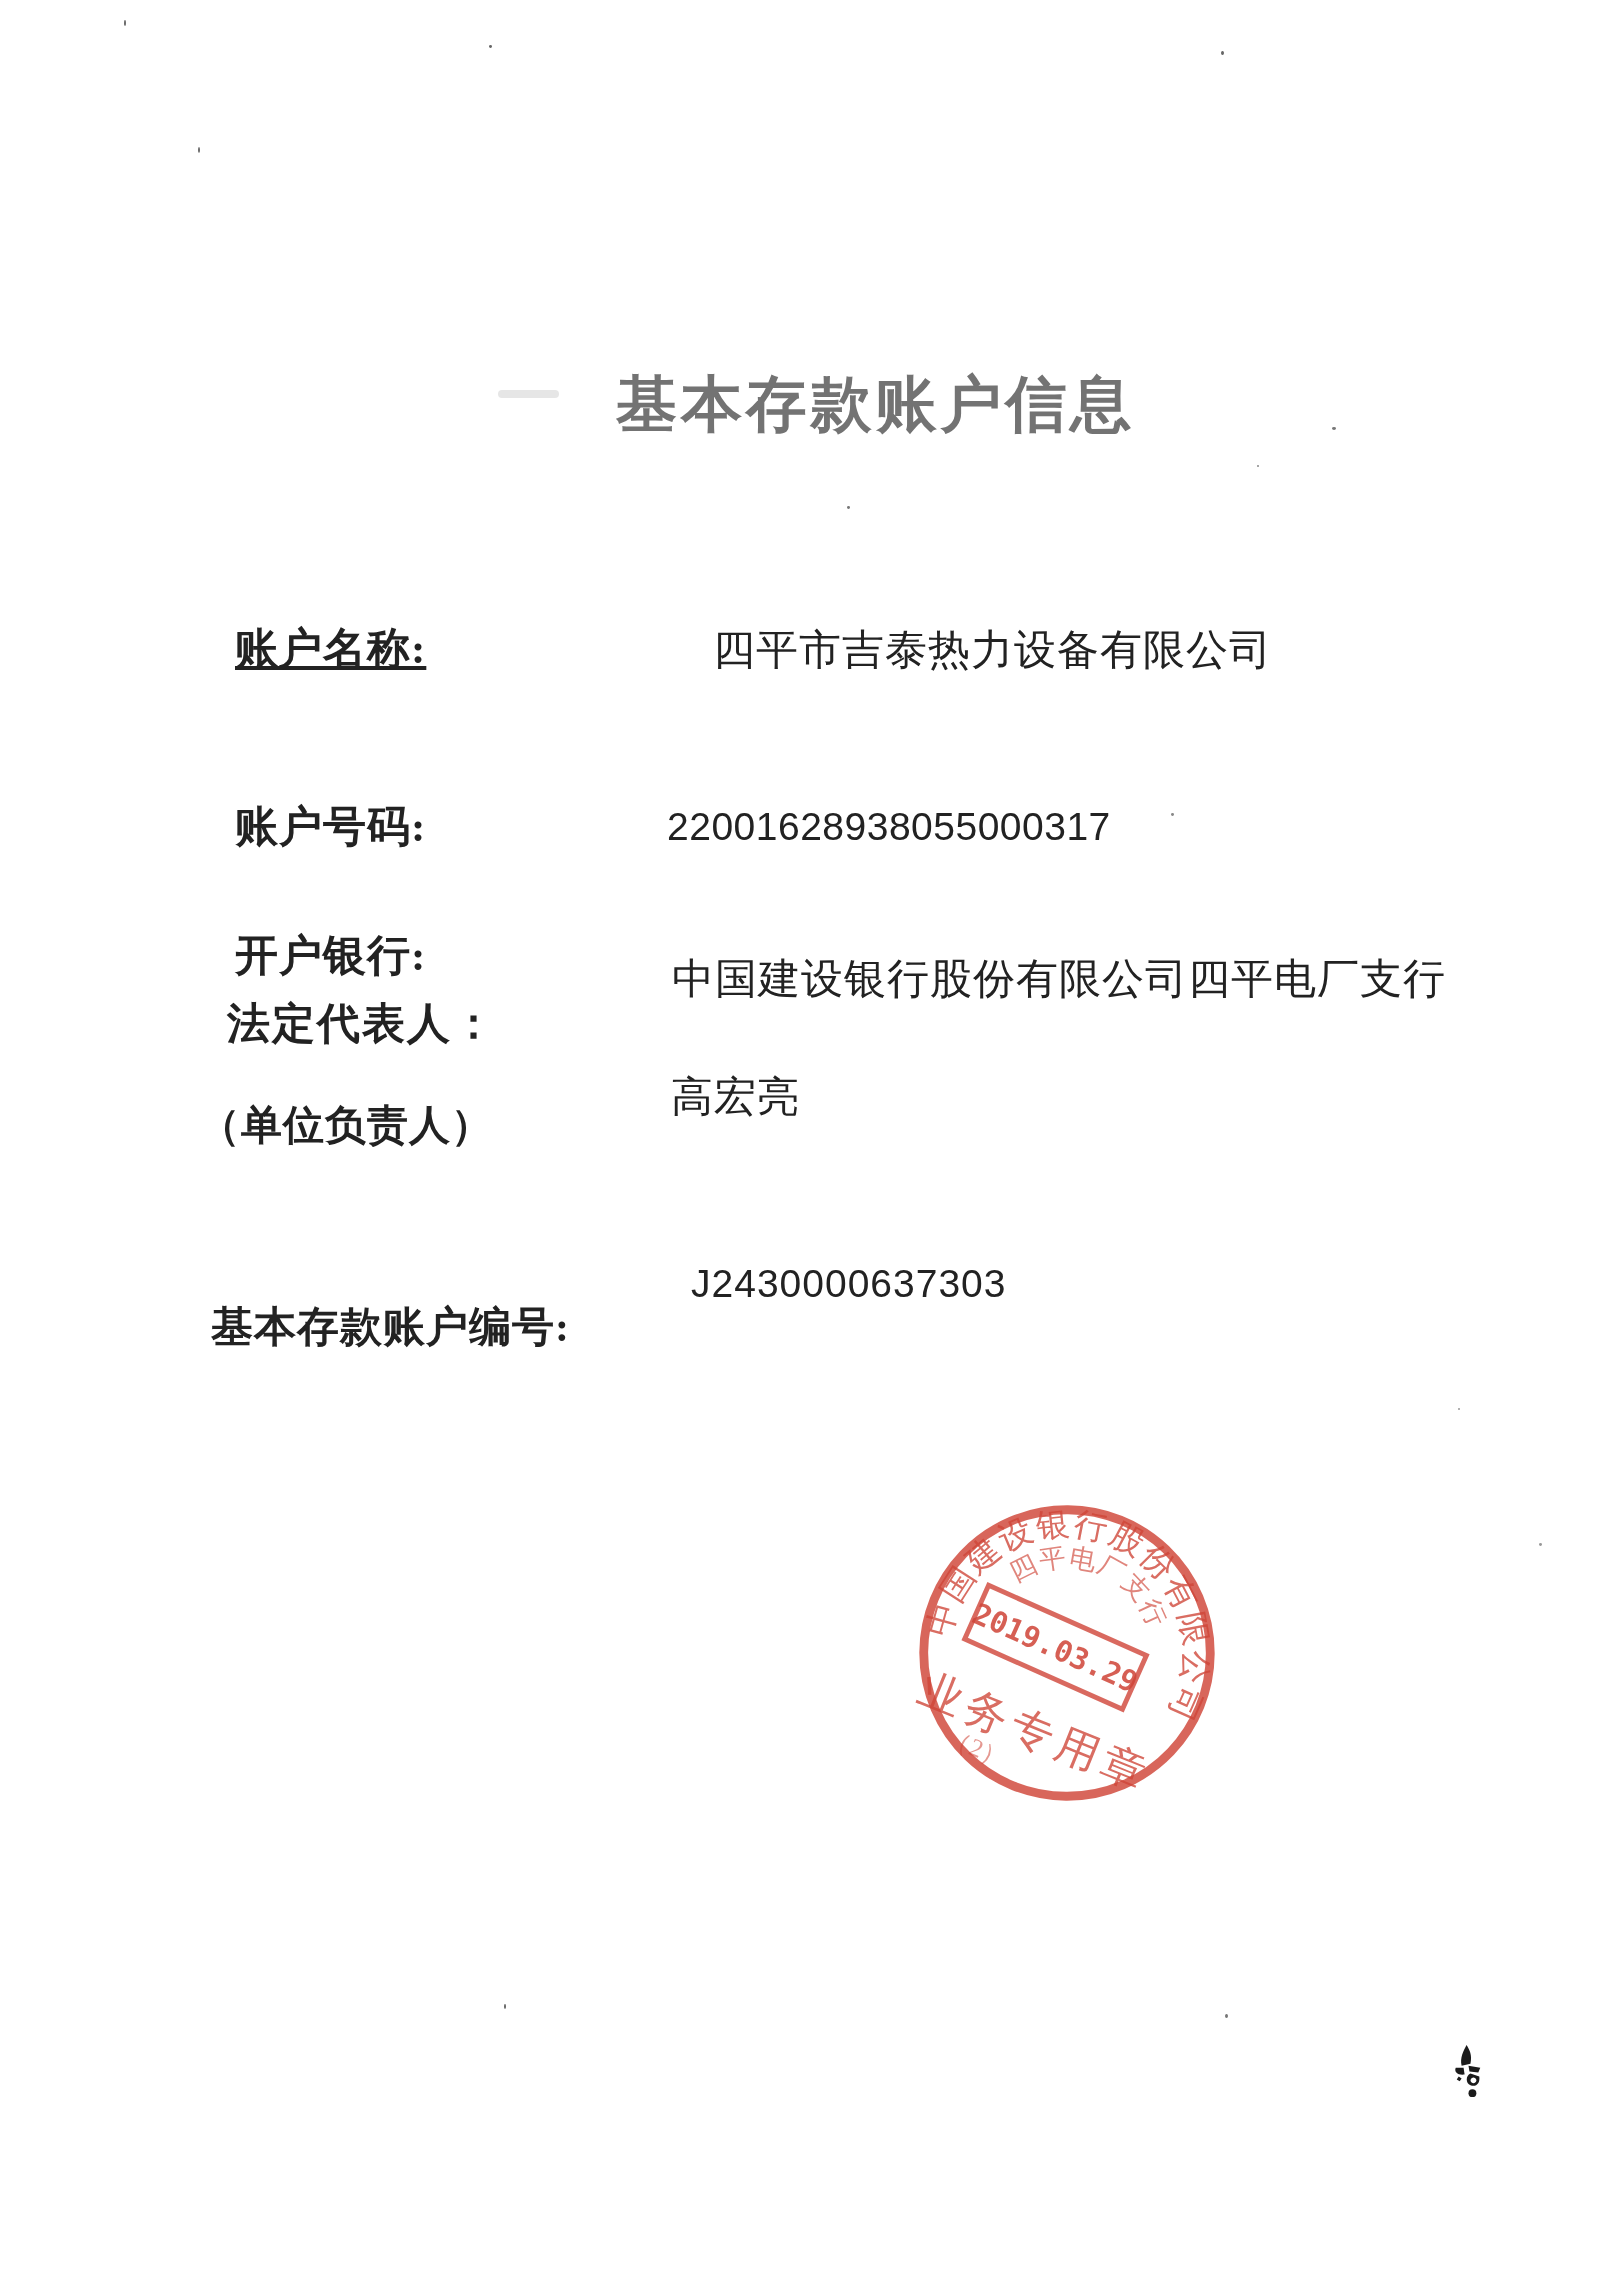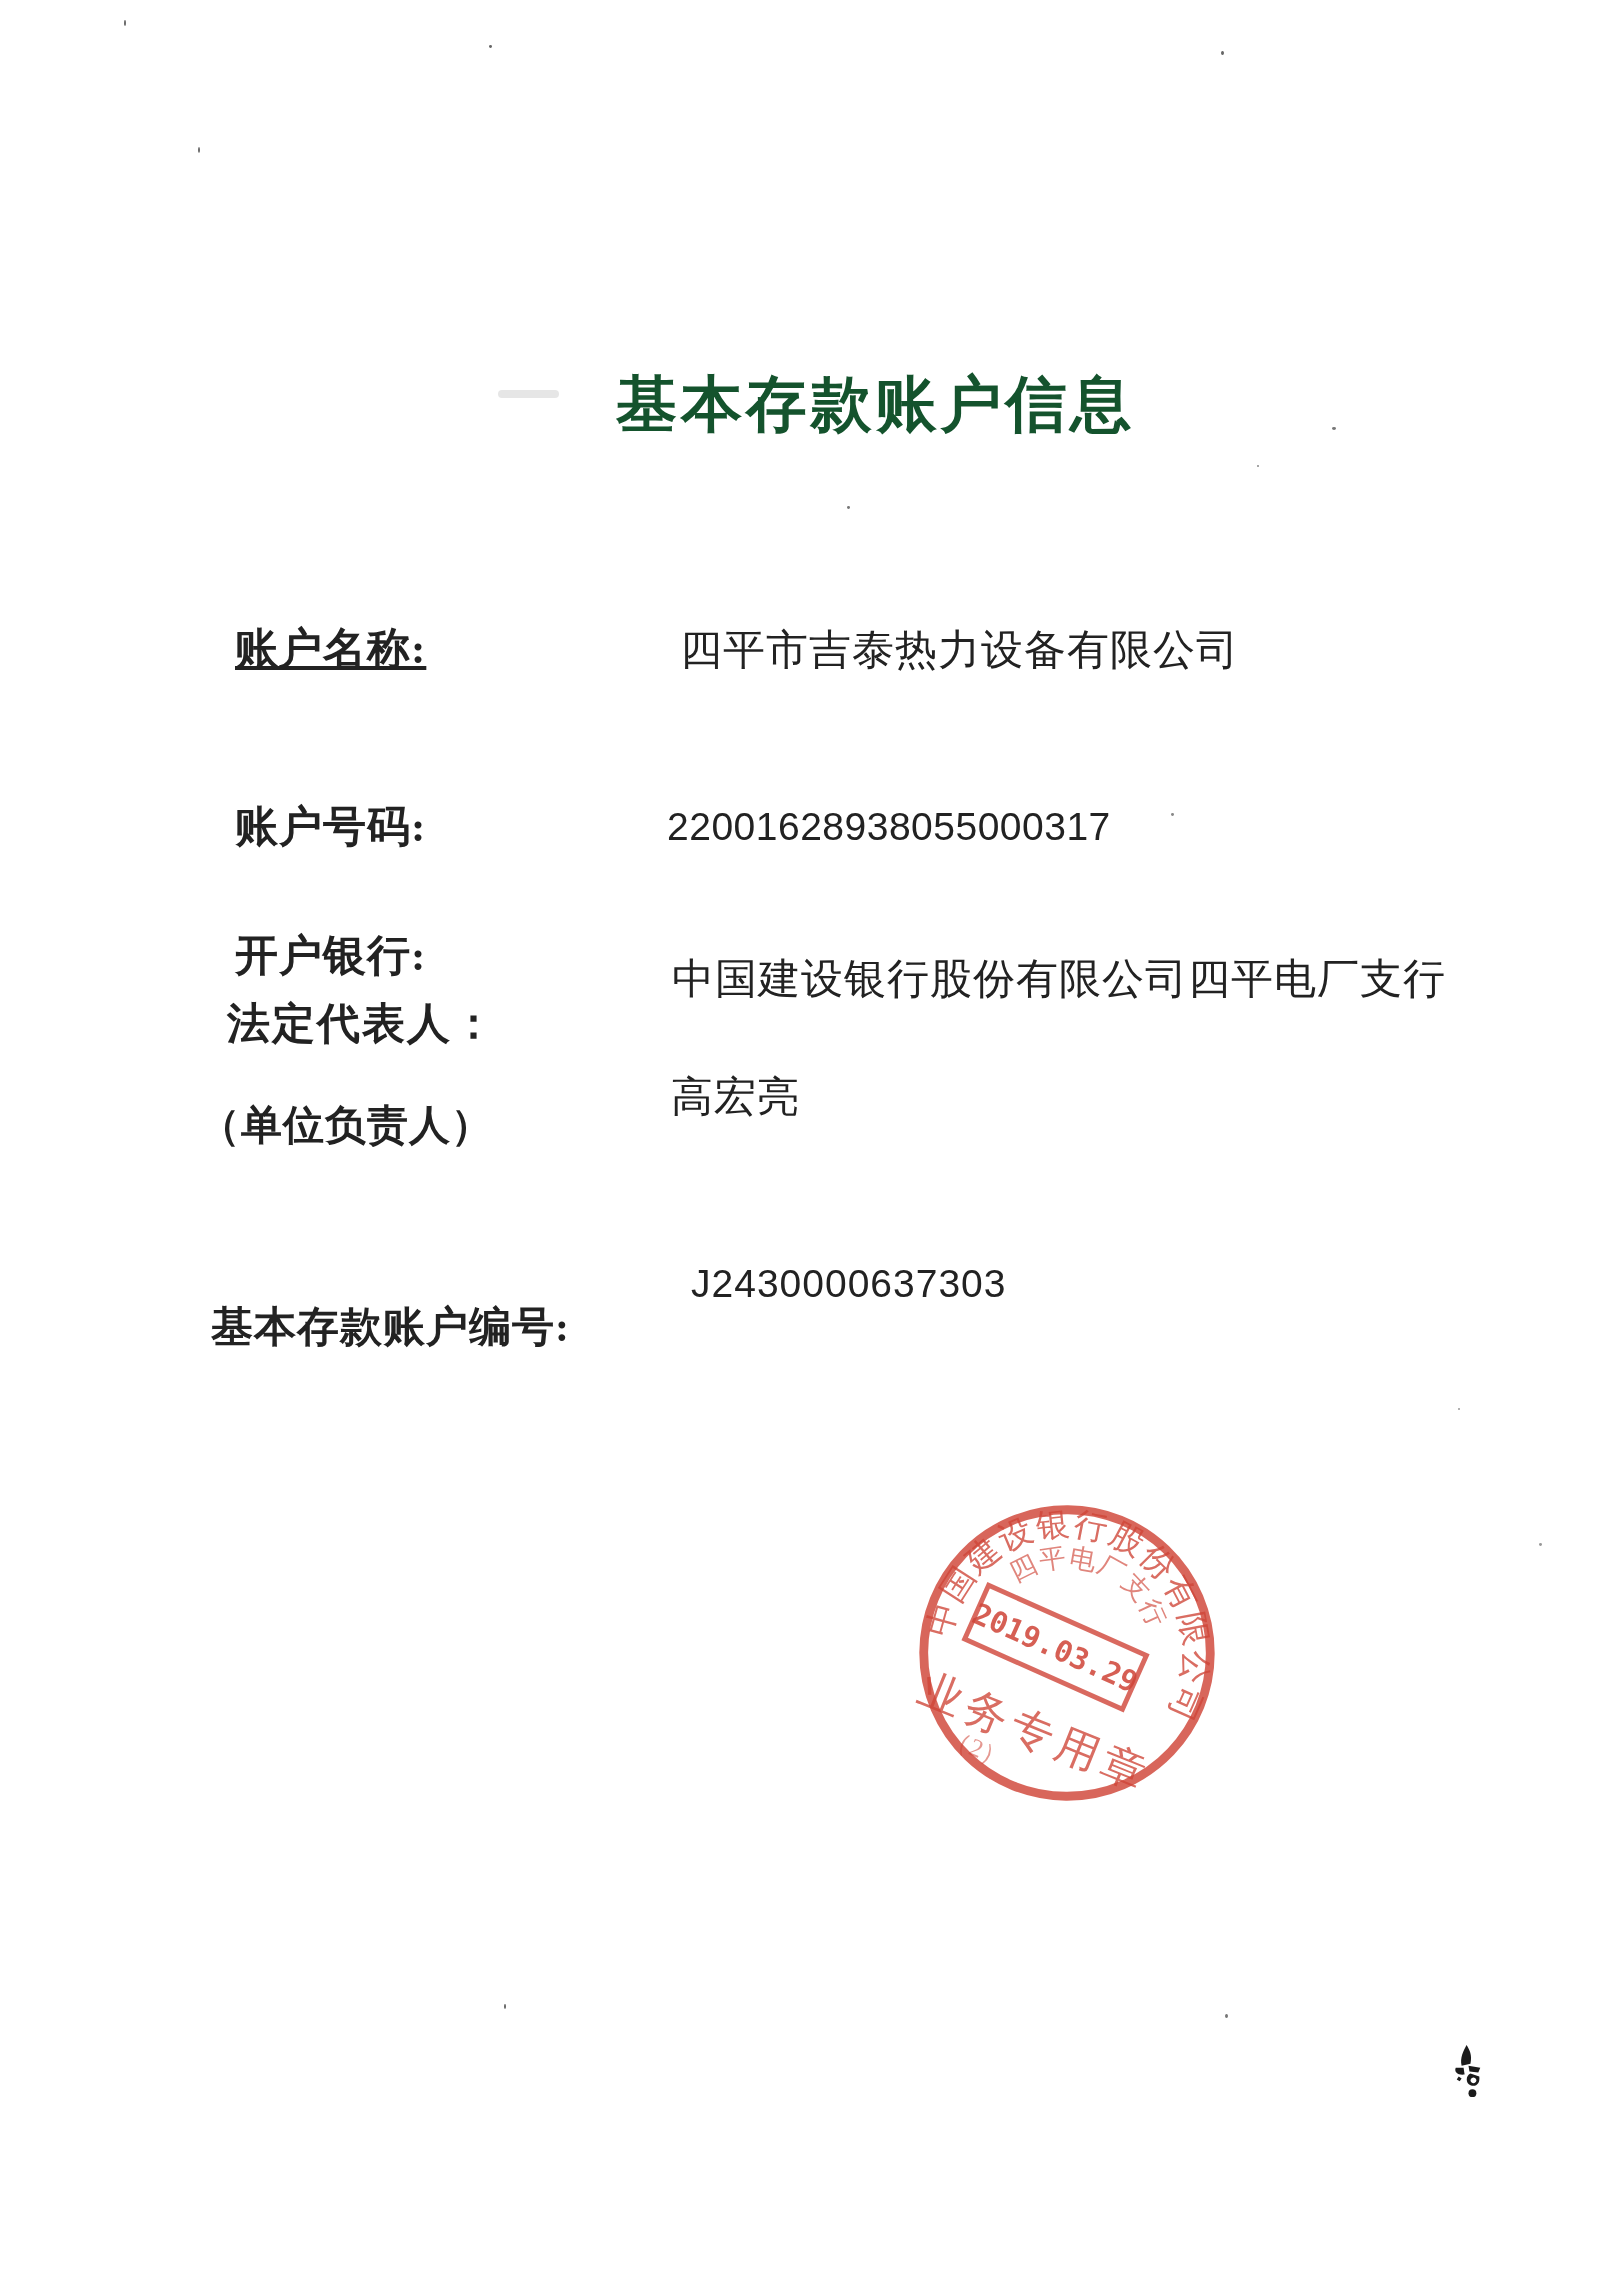--- a/index.html
+++ b/index.html
@@ -10,26 +10,26 @@
     overflow:hidden;
     font-family:"Liberation Serif","DejaVu Serif",serif;
     color:#1f1f1f;
   }
   .abs{position:absolute;white-space:nowrap;line-height:1;}
   .cjk{font-family:"Liberation Serif","DejaVu Serif",serif;}
   .num{font-family:"Liberation Sans","DejaVu Sans",sans-serif;}
   .title{
     left:616px;top:374px;
     font-size:61px;font-weight:bold;letter-spacing:3.9px;
-    color:#14532d;margin:0;
+    color:#737373;margin:0;
   }
   .label{font-size:43px;font-weight:600;letter-spacing:1px;color:#222;}
   .value{font-size:42px;letter-spacing:1px;color:#222;}
   .l-r1{left:235px;top:627px;text-decoration:underline;}
-  .v-r1{left:680px;top:629px;text-align:center;}
+  .v-r1{left:713px;top:629px;text-align:center;}
   .l-r2{left:235px;top:805px;}
   .v-r2{left:667px;top:807px;font-size:39px;letter-spacing:0.5px;}
   .l-r3{left:235px;top:934px;}
   .v-r3{left:672px;top:934px;margin-top:24px;}
   .l-r4a{left:227px;top:1002px;letter-spacing:2px;}
   .l-r4b{left:199px;top:1105px;font-size:41px;}
   .v-r4{left:671px;top:1076px;}
   .l-r5{left:211px;top:1262px;font-size:42px;margin-top:44px;}
   .v-r5{left:691px;top:1264px;font-size:39px;letter-spacing:1px;}
   .date-line{

